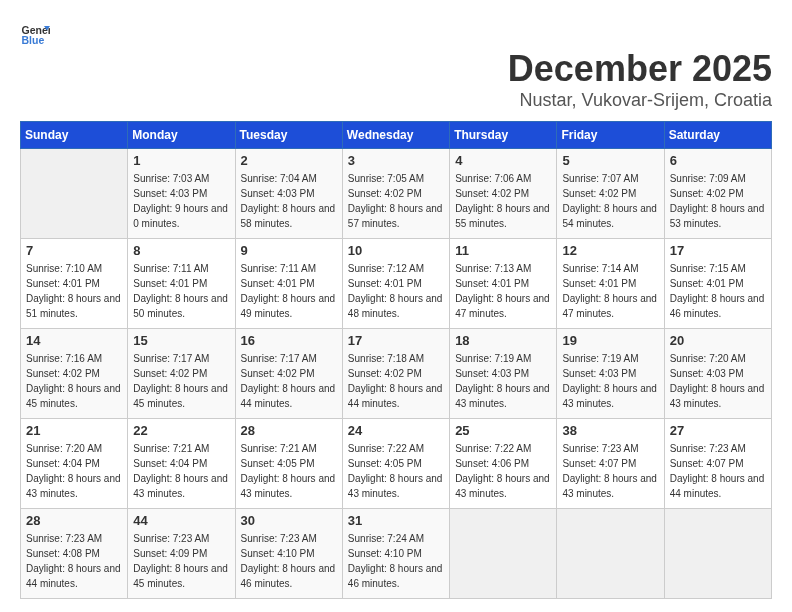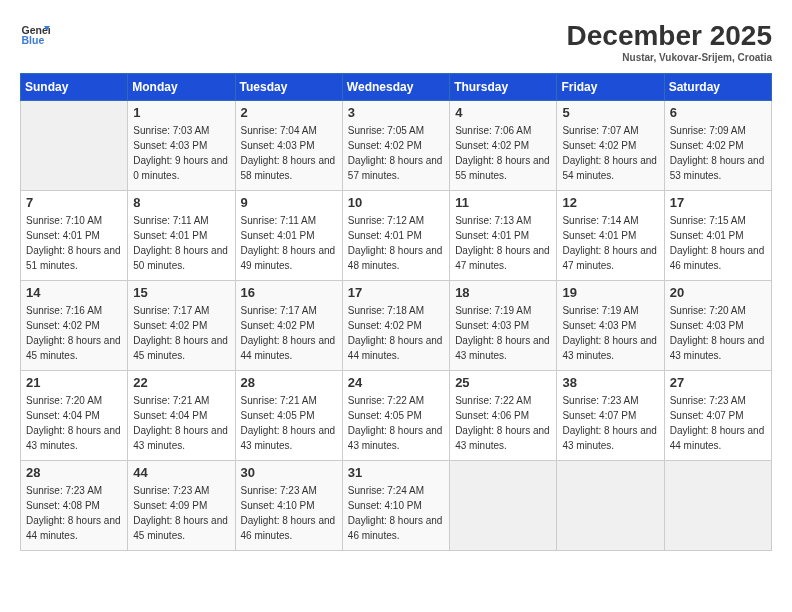--- a/index.html
+++ b/index.html
@@ -22,28 +22,28 @@
       gap: 4px;
     }
     .logo-icon {
       width: 30px;
       height: 30px;
     }
     .title-area {
       text-align: right;
     }
     .month-title {
-      font-size: 28px;
+      font-size: 36px;
       font-weight: bold;
       color: #333;
+      margin-top: 28px;
     }
     .location {
-      font-size: 10px;
+      font-size: 18px;
       color: #555;
-      font-weight: bold;
     }
     .calendar {
       width: 100%;
       border-collapse: collapse;
       font-size: 11px;
     }
     .calendar thead th {
       background-color: #1d4ed8;
       color: #fff;
       padding: 6px 4px;

